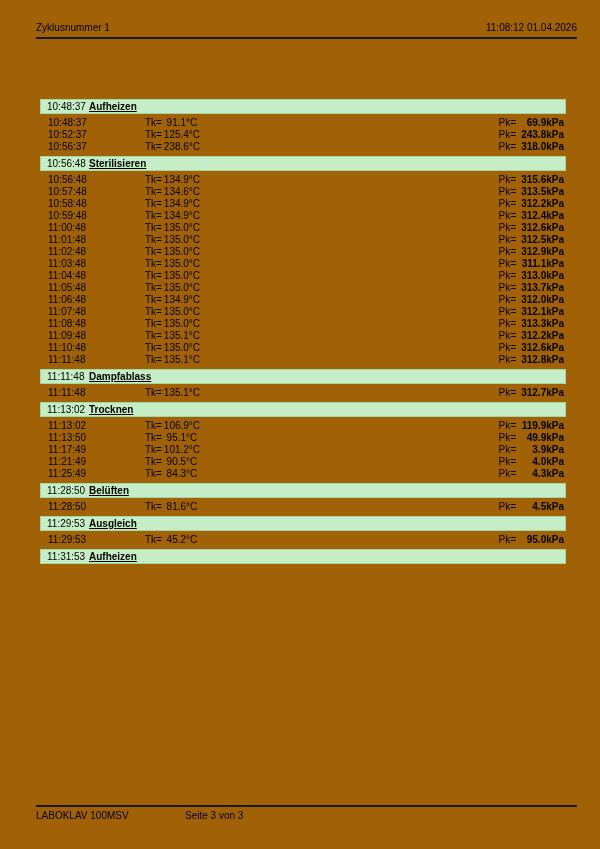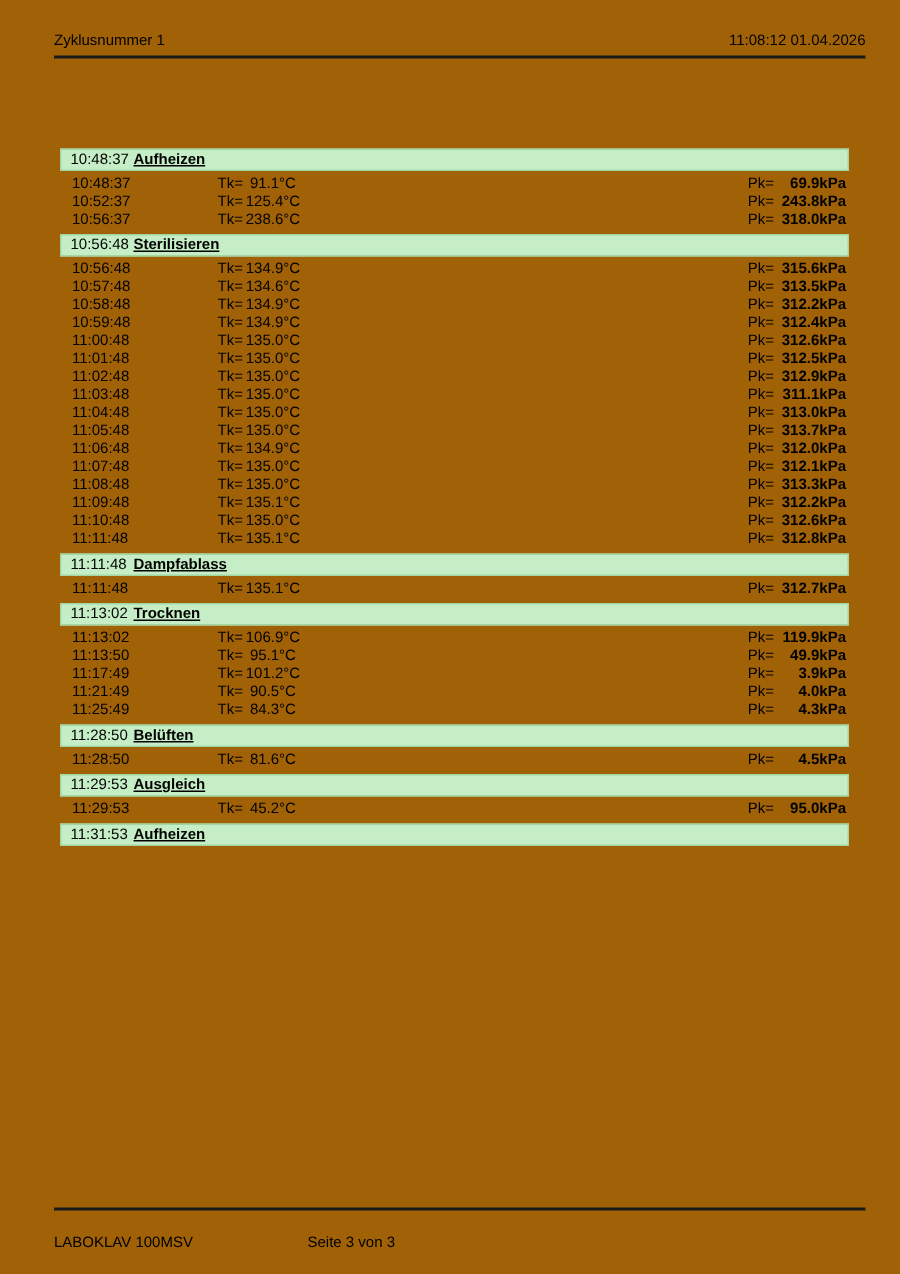--- a/index.html
+++ b/index.html
@@ -52,23 +52,22 @@
   .tk-label { }
   .tk-value { display: inline-block; width: 40px; text-align: center; }
   .pk-group { margin-left: auto; margin-right: 2px; display: flex; align-items: center; }
   .pk-value { display: inline-block; width: 48px; text-align: right; font-weight: bold; }
   .report-footer {
     position: absolute;
     top: 805px;
     left: 36px;
     right: 23px;
     display: flex;
-    padding-top: 16px;
+    padding-top: 3px;
     border-top: 2px solid #1a1a1a;
-    gap: 20px;
   }
   .f-device { width: 149px; }
   .f-software { flex: 1; }
   .f-page { text-align: right; }
 </style>
 </head>
 <body>
 
 <div class="page">
 

